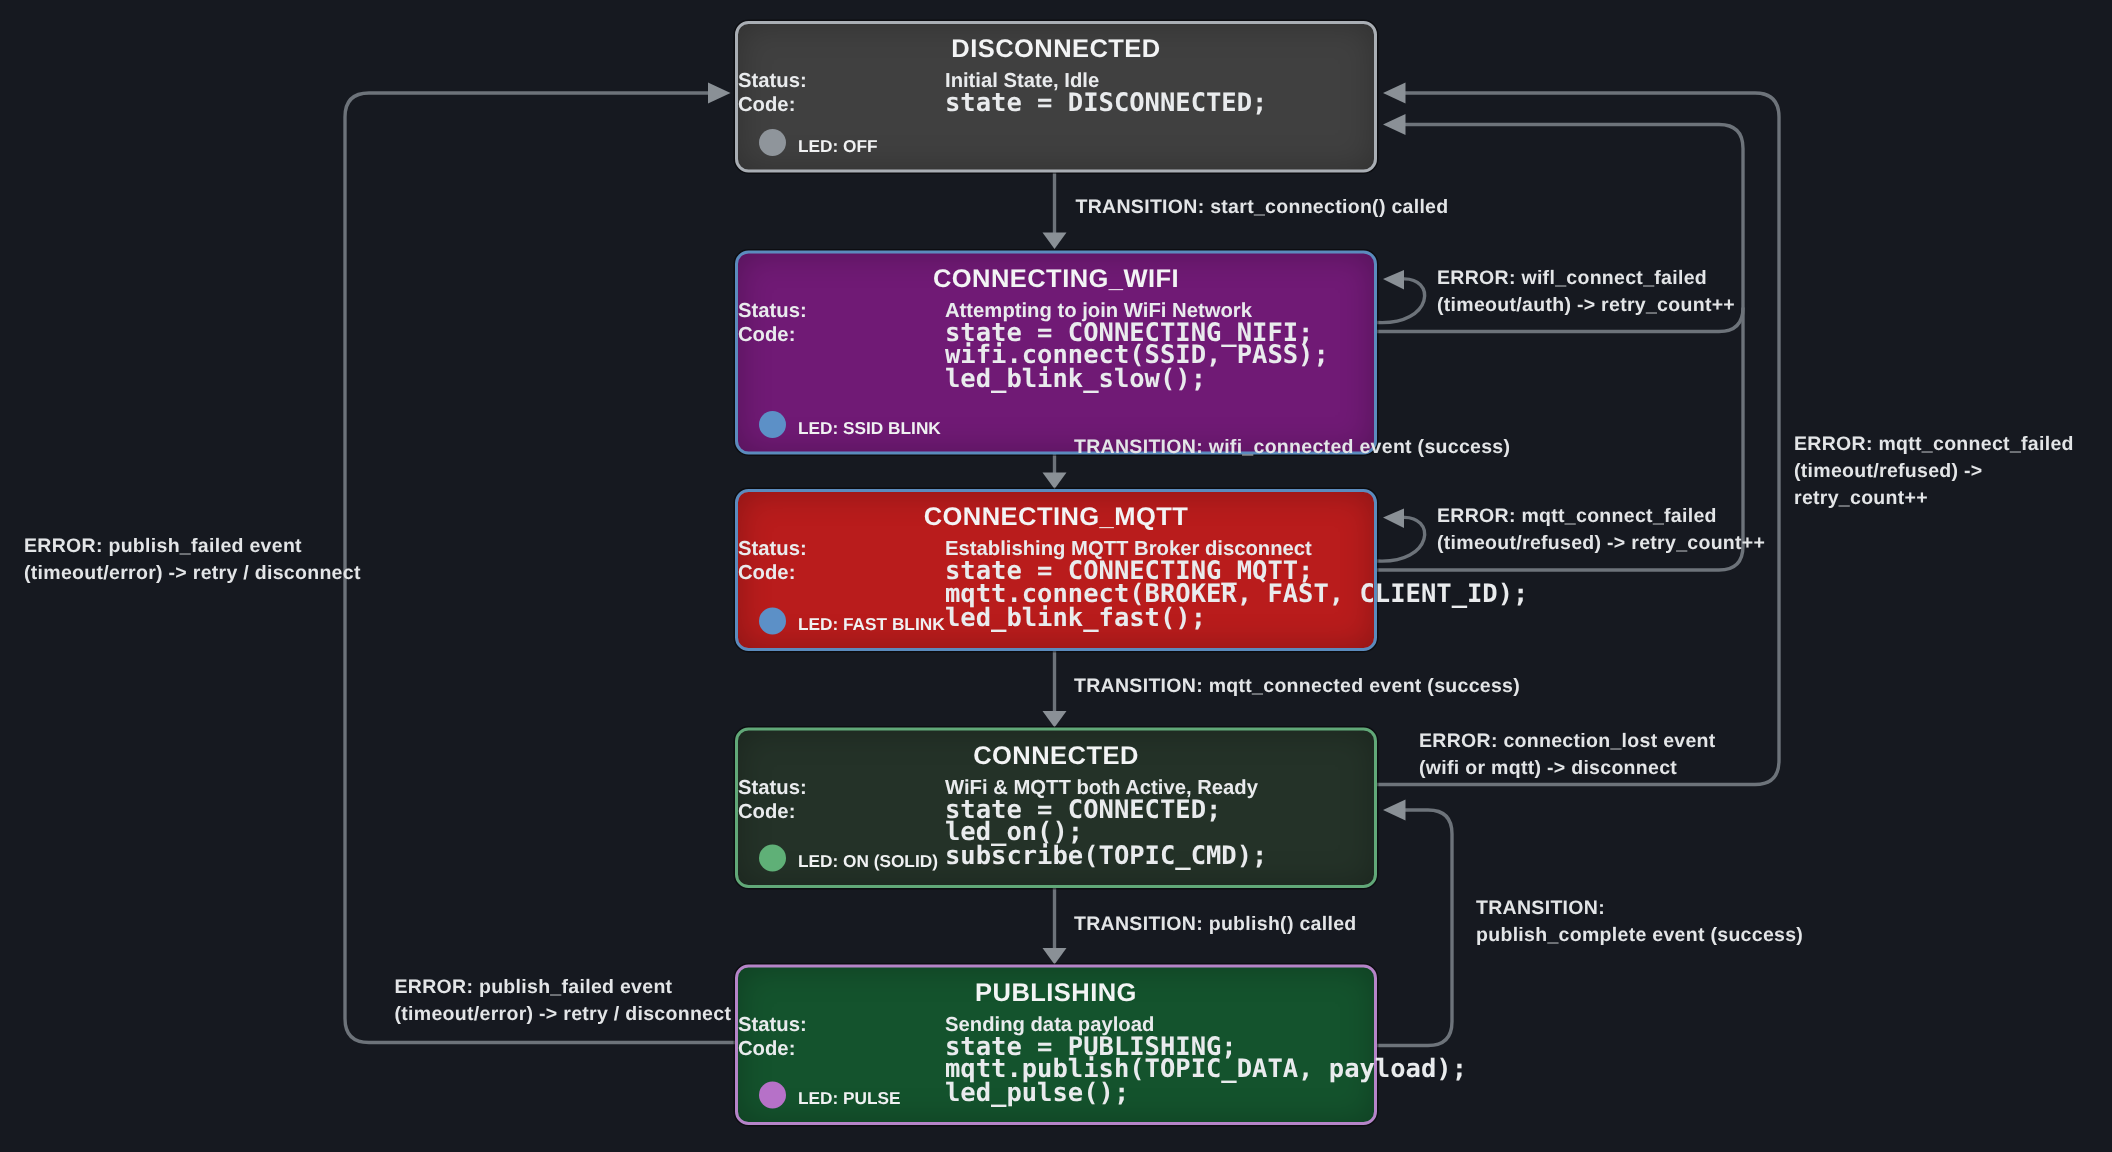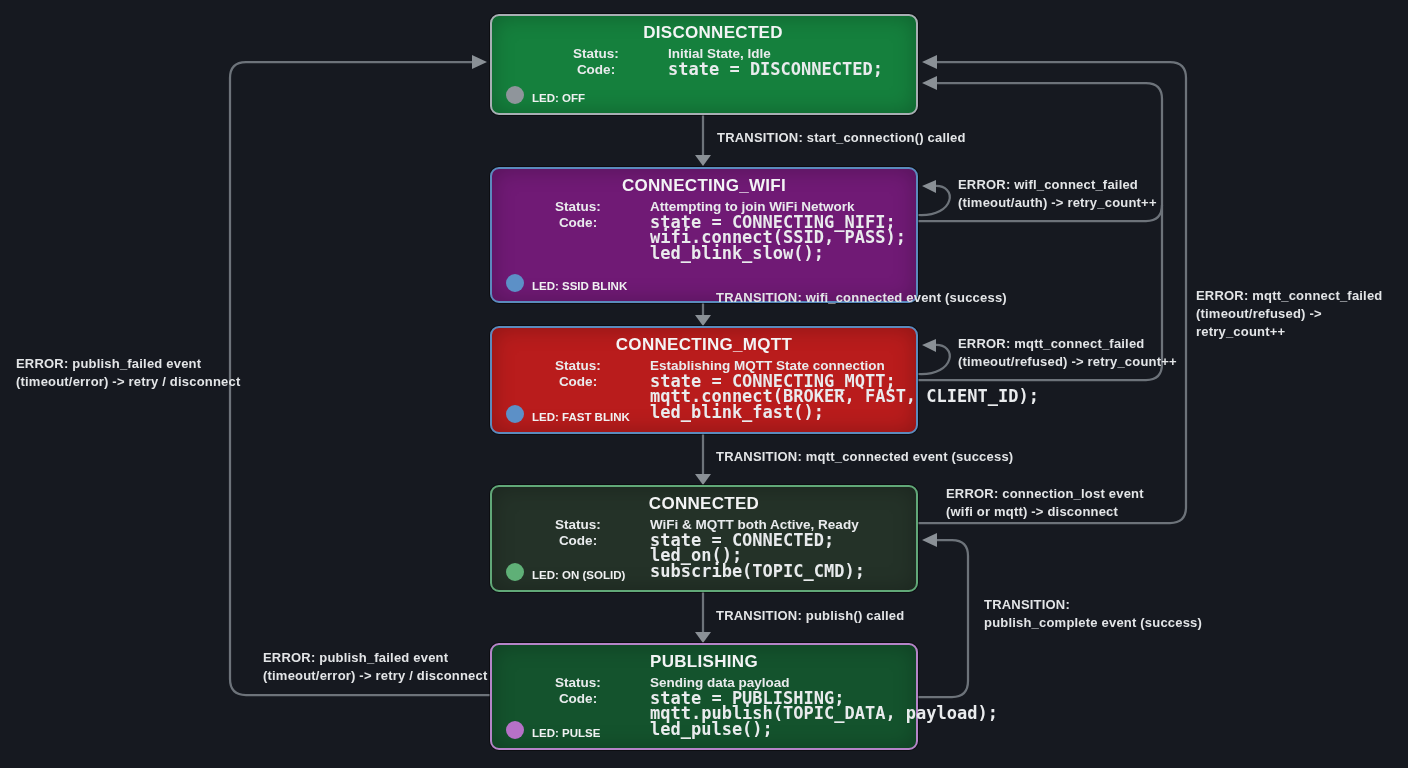--- a/index.html
+++ b/index.html
@@ -17,21 +17,21 @@
     position:absolute;left:490px;width:428px;box-sizing:border-box;
     border:2px solid #888;border-radius:9px;
     box-shadow:0 0 0 1px rgba(0,0,0,.45), inset 0 0 22px rgba(0,0,0,.25);
   }
   .state-title{
     text-align:center;margin-top:7px;font-size:17px;font-weight:700;
     letter-spacing:.3px;color:#f3f4f5;
   }
   .rows{margin-top:3px;}
   .row{display:flex;line-height:15.5px;font-size:13.5px;}
-  .lbl{width:132px;flex:0 0 132px;text-align:center;padding-right:6px;font-weight:600;color:#e9ebed;margin-left:20px;}
+  .lbl{width:132px;flex:0 0 132px;text-align:left;padding-right:6px;font-weight:600;color:#e9ebed;}
   .val{font-weight:600;color:#e9ebed;white-space:nowrap;}
   .val.code{font-family:"DejaVu Sans Mono","Liberation Mono",monospace;font-size:17px;font-weight:700;}
   .led{position:absolute;left:14px;bottom:9px;display:flex;align-items:flex-end;}
   .led-dot{width:18px;height:18px;border-radius:50%;background:#999;display:inline-block;}
   .led-label{margin-left:8px;font-size:11.5px;font-weight:600;color:#f0f1f2;white-space:nowrap;}
 
   .edge-label{
     position:absolute;font-size:13px;font-weight:700;line-height:18px;
     color:#e3e5e7;white-space:pre-line;letter-spacing:.2px;
   }
@@ -65,21 +65,21 @@
     <path class="wire" d="M918,215 C956,217 958,184 934,186" style="stroke: rgb(109, 115, 122);"></path>
     <path class="head" d="M936,180 L936,193 L922,186 Z" style="fill: rgb(138, 144, 150);"></path>
 
     <path class="wire" d="M918,374 C956,376 958,343 934,345" style="stroke: rgb(109, 115, 122);"></path>
     <path class="head" d="M936,339 L936,352 L922,345 Z" style="fill: rgb(138, 144, 150);"></path>
 
     <path class="wire" d="M918,697 H952 Q968,697 968,681 V556 Q968,540 952,540 H936" style="stroke: rgb(109, 115, 122);"></path>
     <path class="head" d="M937,533 L937,547 L922,540 Z" style="fill: rgb(138, 144, 150);"></path>
   </svg>
 
-  <div class="state" style="top: 14px; height: 101px; background: #15803d; border-color: rgb(169, 174, 180); padding-left: 18px;">
+  <div class="state" style="top: 14px; height: 101px; background: #404040; border-color: rgb(169, 174, 180);">
     <div class="state-title">DISCONNECTED</div>
     <div class="rows">
       <div class="row">
           <span class="lbl">Status:</span>
           <span class="val">Initial State, Idle</span>
         </div>
       <div class="row">
           <span class="lbl">Code:</span>
           <span class="val code">state = DISCONNECTED;</span>
         </div>
@@ -114,21 +114,21 @@
       <span class="led-dot" style="background: rgb(92, 144, 199);"></span>
       <span class="led-label">LED: SSID BLINK</span>
     </div>
   </div>
 
   <div class="state" style="top: 326px; height: 108px; background: #b91c1c; border-color: rgb(91, 139, 189);">
     <div class="state-title">CONNECTING_MQTT</div>
     <div class="rows">
       <div class="row">
           <span class="lbl">Status:</span>
-          <span class="val">Establishing MQTT State connection</span>
+          <span class="val">Establishing MQTT Broker disconnect</span>
         </div>
       <div class="row">
           <span class="lbl">Code:</span>
           <span class="val code">state = CONNECTING_MQTT;</span>
         </div>
       <div class="row">
           <span class="lbl"></span>
           <span class="val code">mqtt.connect(BROKER, FAST, CLIENT_ID);</span>
         </div>
       <div class="row">

